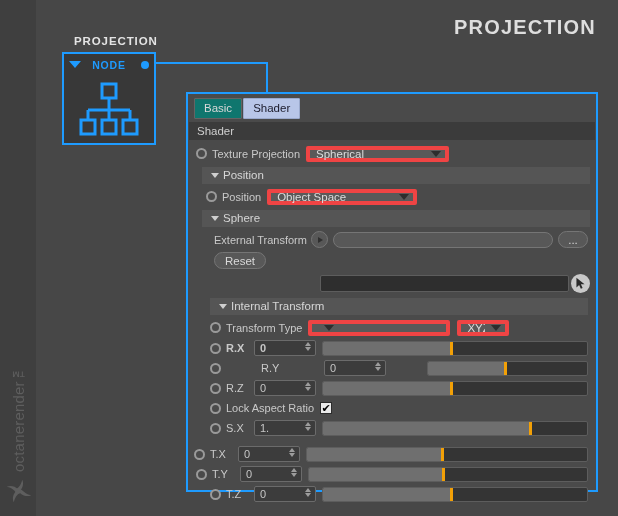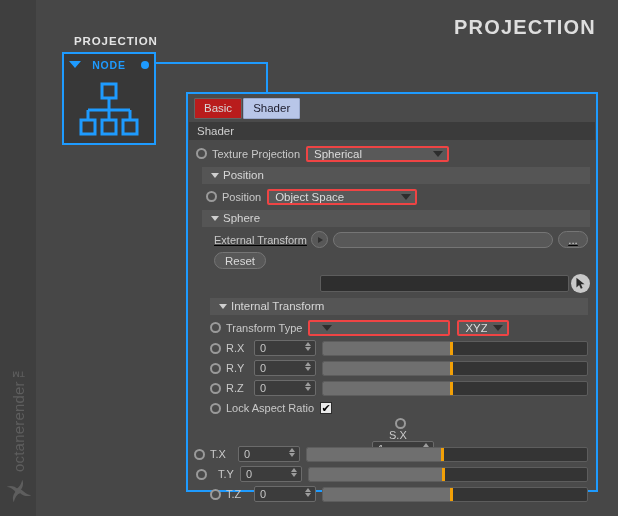--- a/index.html
+++ b/index.html
@@ -142,21 +142,21 @@
 
   .tabbar {
     display: flex;
     gap: 1px;
     padding: 4px 5px 3px 6px;
   }
   .tab {
     font-size: 11.5px;
     padding: 2px 9px 3px 9px;
     border: 1px solid #646464;
-    background: #b91c1c;
+    background: #0f766e;
     color: #d8d8d8;
     border-radius: 1px;
     line-height: 14px;
   }
   .tab.active {
     background: #b8c6e8;
     color: #1b1b2b;
     border-color: #9aa9cc;
   }
 
@@ -206,21 +206,21 @@
   }
 
   .lbl {
     color: #c9c9c9;
     font-size: 11px;
     white-space: nowrap;
   }
 
   .dropdown {
     background: #595959;
-    border: 2px solid #ef4444;
+    border: 4px solid #ef4444;
     border-radius: 2px;
     height: 16px;
     display: flex;
     align-items: center;
     color: #dcdcdc;
     font-size: 11.5px;
     padding: 0 4px 0 6px;
     box-sizing: border-box;
     position: relative;
   }
@@ -442,21 +442,21 @@
       <span class="dd-text">Object Space</span>
       <span class="caret"></span>
     </span>
   </div>
 
   <div class="grp-header indent1">
     <span class="tri"></span>
     <span>Sphere</span>
   </div>
 
-  <div class="row" style="padding-left:26px;padding-right:8px;text-decoration:underline;">
+  <div class="row" style="padding-left:26px;padding-right:8px;">
     <span class="lbl">External Transform</span>
     <span class="circbtn" style="margin-left:4px;">
       <span class="ptri"></span>
     </span>
     <span class="linkfield"></span>
     <span class="pillbtn" style="width:30px;padding:0;">...</span>
   </div>
 
   <div class="row" style="padding-left:26px;">
     <span class="pillbtn">Reset</span>
@@ -481,37 +481,37 @@
     <span class="lbl">Transform Type</span>
     <span class="dropdown" style="width:142px;margin-left:6px;">
       <span class="caret"></span>
     </span>
     <span class="dropdown" style="width:52px;margin-left:7px;">
       <span class="dd-text">XYZ</span>
       <span class="caret"></span>
     </span>
   </div>
 
-  <div class="row tight" style="padding-left:22px;">
+  <div class="row tight" style="padding-left:22px;font-weight:bold;">
     <span class="radio"></span>
     <span class="lbl lbl-narrow">R.X</span>
     <span class="spin">
       <span>0</span>
       <span class="arrows">
           <i class="up"></i>
           <i class="dn"></i>
         </span>
     </span>
     <span class="slider">
       <span class="fill" style="width:48%"></span>
       <span class="knob" style="left:48%"></span>
     </span>
   </div>
 
-  <div class="row tight" style="padding-left:22px;">
+  <div class="row tight" style="padding-left:22px;gap:35px;">
     <span class="radio"></span>
     <span class="lbl lbl-narrow">R.Y</span>
     <span class="spin">
       <span>0</span>
       <span class="arrows">
           <i class="up"></i>
           <i class="dn"></i>
         </span>
     </span>
     <span class="slider">
@@ -535,21 +535,21 @@
       <span class="knob" style="left:48%"></span>
     </span>
   </div>
 
   <div class="row tight" style="padding-left:22px;">
     <span class="radio"></span>
     <span class="lbl">Lock Aspect Ratio</span>
     <span class="checkbox">✔</span>
   </div>
 
-  <div class="row tight" style="padding-left:22px;flex-direction:column;">
+  <div class="row tight" style="padding-left:22px;">
     <span class="radio"></span>
     <span class="lbl lbl-narrow">S.X</span>
     <span class="spin">
       <span>1.</span>
       <span class="arrows">
           <i class="up"></i>
           <i class="dn"></i>
         </span>
     </span>
     <span class="slider">
@@ -569,21 +569,21 @@
           <i class="up"></i>
           <i class="dn"></i>
         </span>
     </span>
     <span class="slider">
       <span class="fill" style="width:48%"></span>
       <span class="knob" style="left:48%"></span>
     </span>
   </div>
 
-  <div class="row tight" style="text-align:center;">
+  <div class="row tight" style="">
     <span class="radio"></span>
     <span class="lbl lbl-narrow">T.Y</span>
     <span class="spin">
       <span>0</span>
       <span class="arrows">
           <i class="up"></i>
           <i class="dn"></i>
         </span>
     </span>
     <span class="slider">

